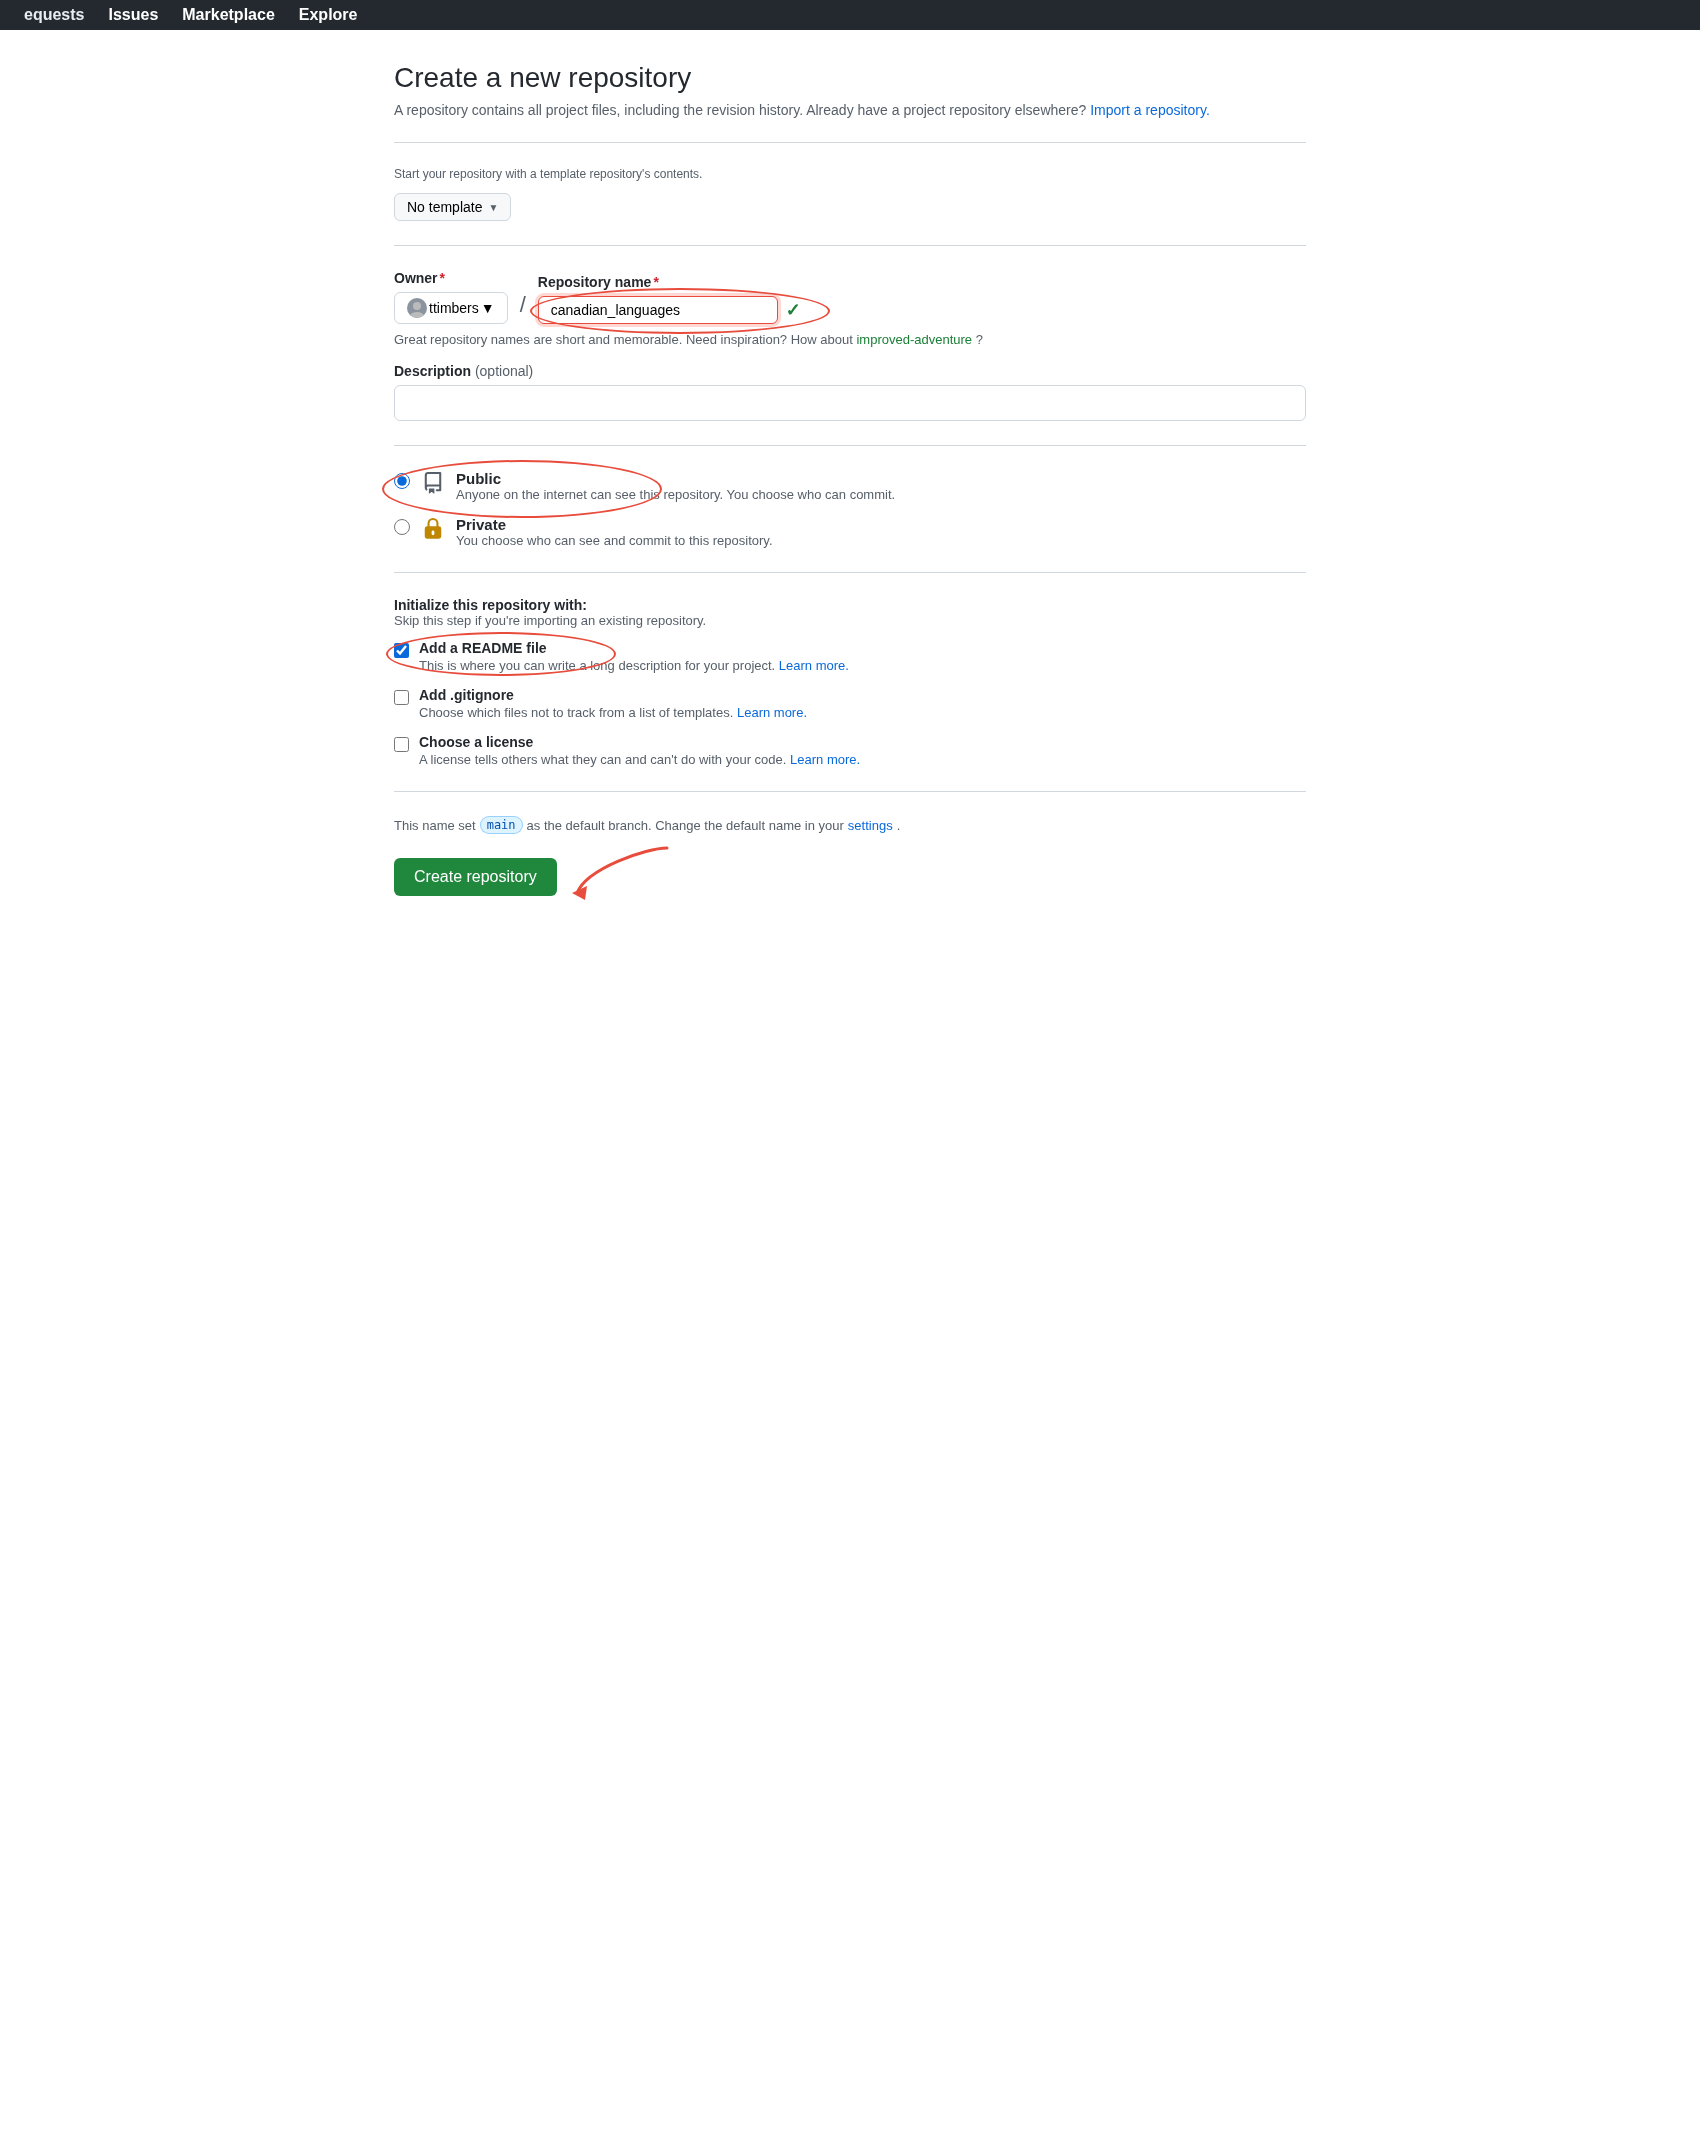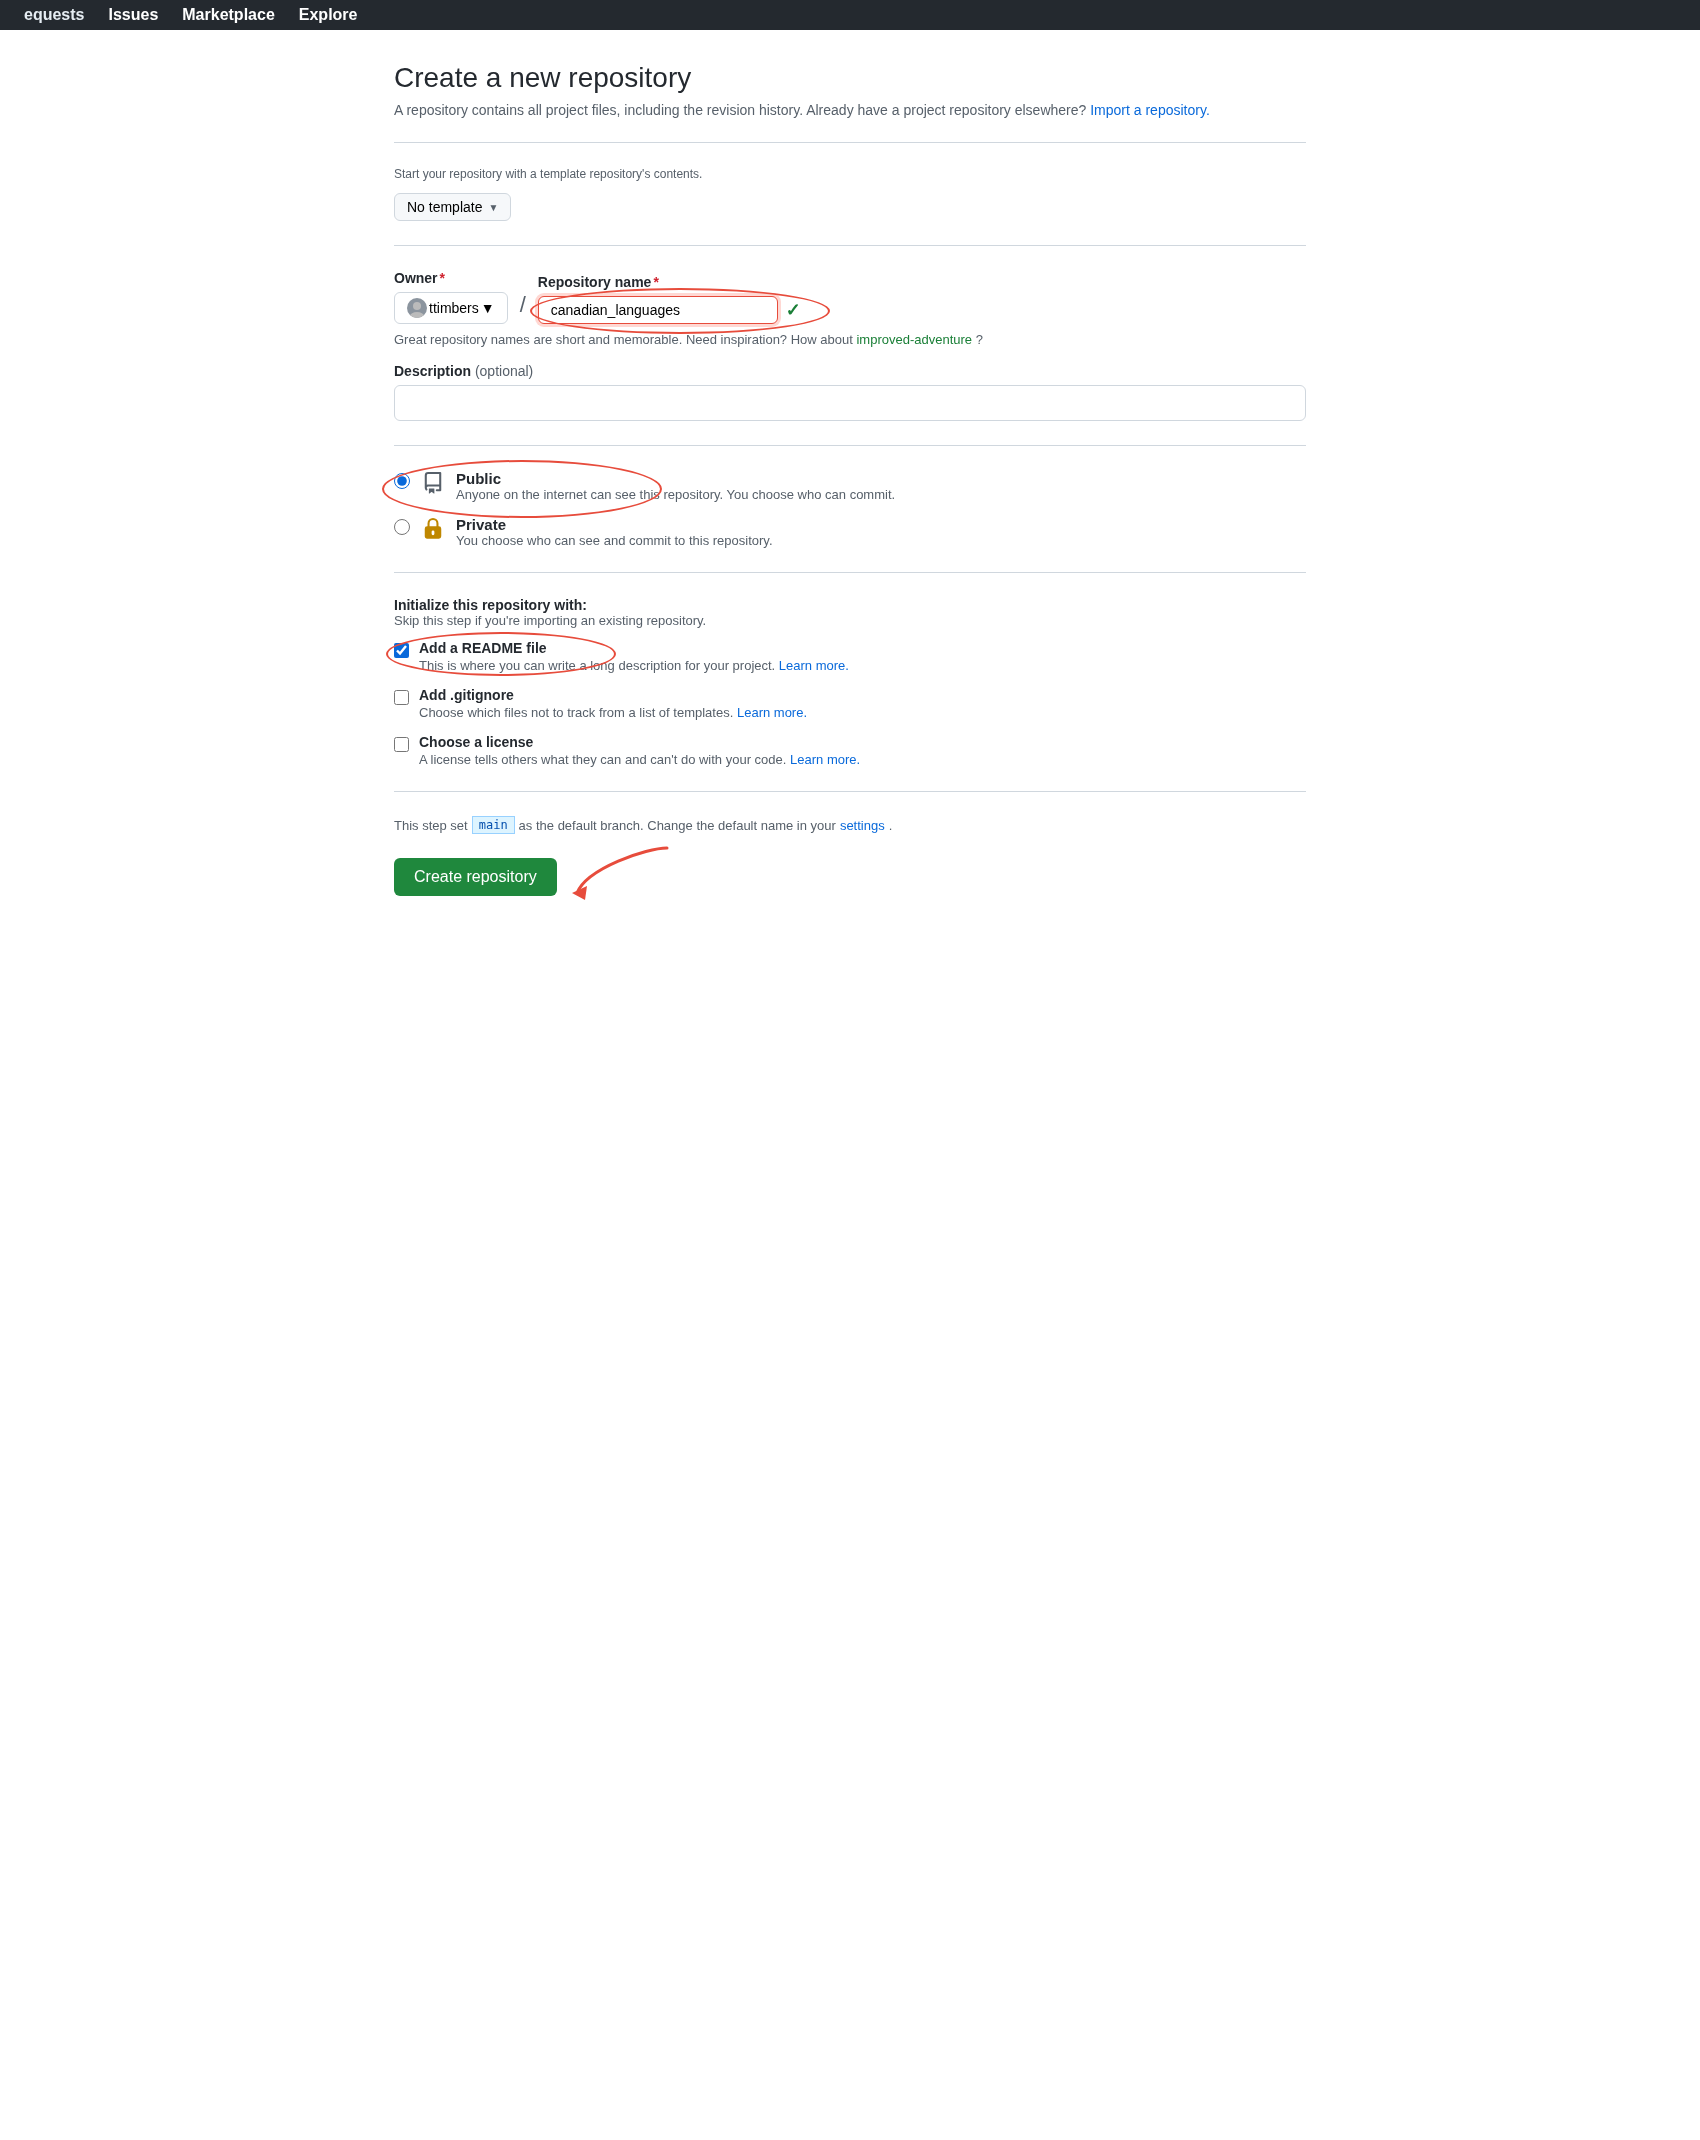--- a/index.html
+++ b/index.html
@@ -225,21 +225,21 @@
       margin: 8px 0 24px;
       display: flex;
       align-items: center;
       flex-wrap: wrap;
       gap: 4px;
     }
     .branch-badge {
       background: #ddf4ff;
       color: #0550ae;
       border: 1px solid #54aeff80;
-      border-radius: 0;
+      border-radius: 9px;
       padding: 1px 6px;
       font-family: monospace;
       font-size: 12px;
     }
     .default-branch-line a { color: #0969da; text-decoration: none; }
 
     
     .create-btn-area {
       position: relative;
       display: inline-block;
@@ -417,21 +417,21 @@
         </div>
       </div>
     </div>
 
   </div>
 
   <hr class="section-divider">
 
   
   <div class="default-branch-line">
-    <span>This step set</span>
+    <span>This name set</span>
     <span class="branch-badge">main</span>
     <span>as the default branch. Change the default name in your</span>
     <a>settings</a>
     <span>.</span>
   </div>
 
   
   <div class="create-btn-area">
     <button class="create-repo-btn">Create repository</button>
     

